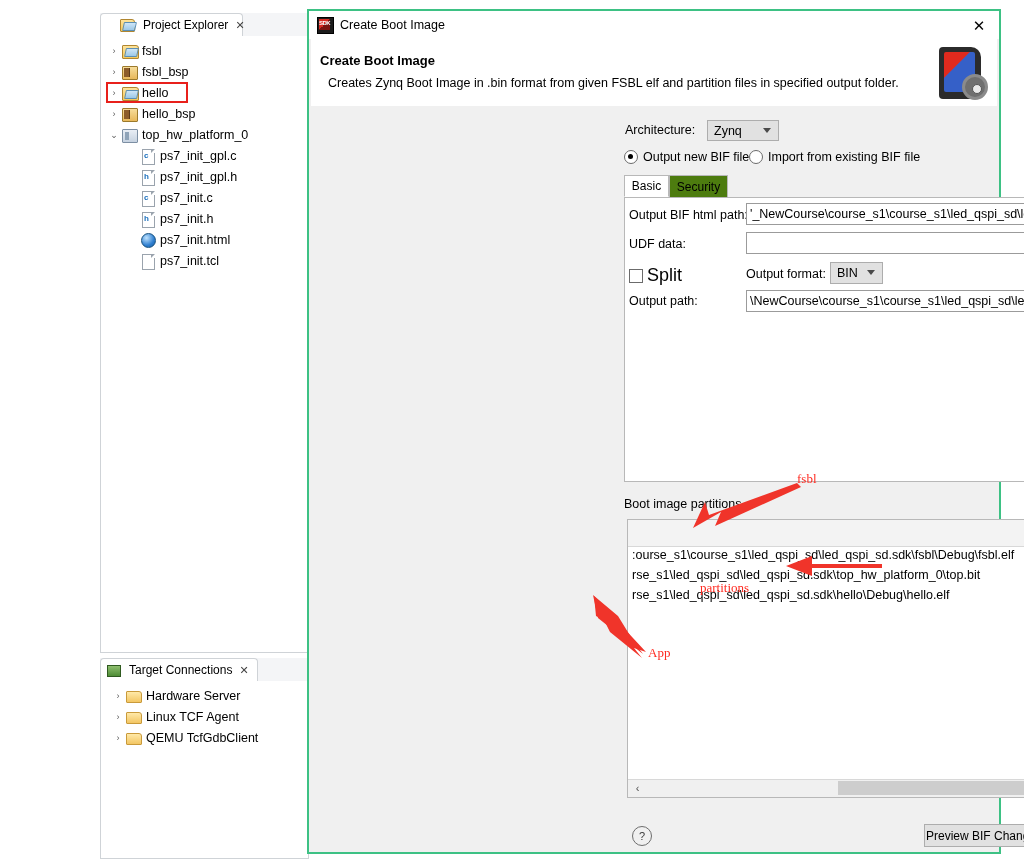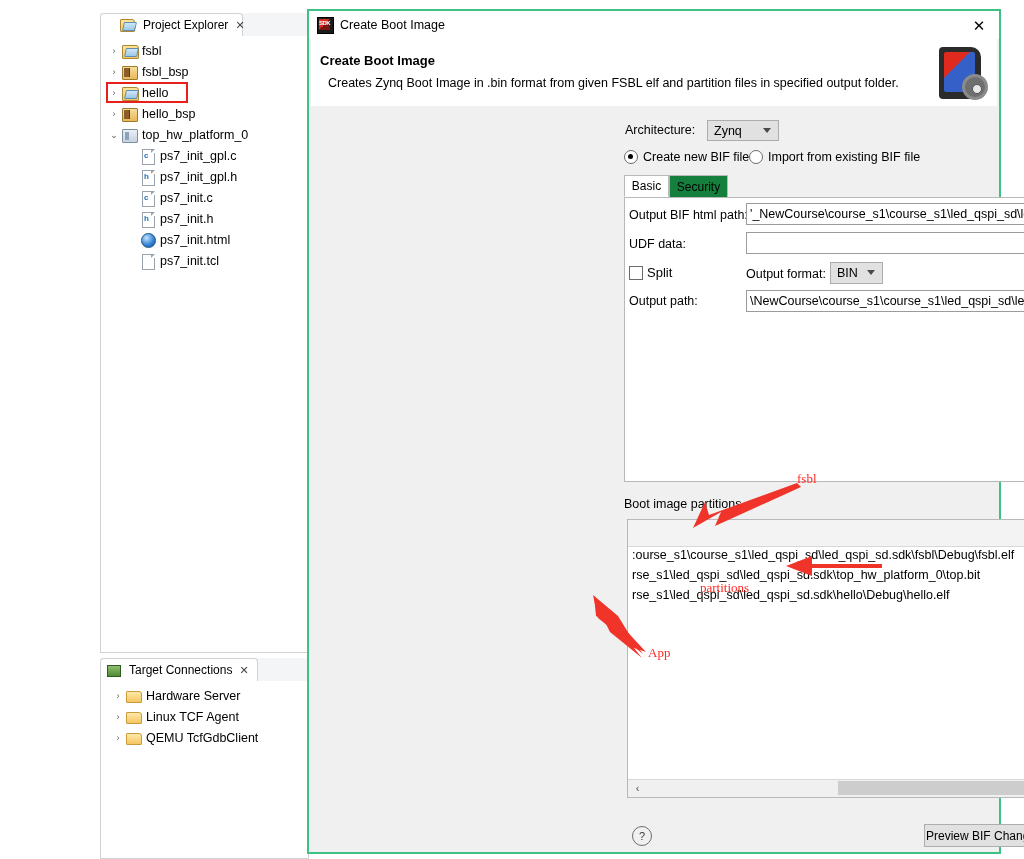--- a/index.html
+++ b/index.html
@@ -207,21 +207,21 @@
   #radio-import{left:440px;top:139px;}
 
   
   #tab-strip{position:absolute;left:315px;top:164px;width:676px;height:22px;}
   .dtab{
     position:absolute;top:0;height:22px;box-sizing:border-box;
     display:flex;align-items:center;justify-content:center;font-size:12px;
     border:1px solid #b8b8b8;border-bottom:none;
   }
   .dtab.active{background:#ffffff;border-bottom:1px solid #ffffff;}
-  .dtab.inactive{background:#15803d;}
+  .dtab.inactive{background:#4d7c0f;}
   #tab-basic{left:0;width:45px;}
   #tab-security{left:45px;width:59px;}
   #tab-panel{
     position:absolute;left:315px;top:186px;width:678px;height:285px;
     background:#ffffff;border:1px solid #b8b8b8;box-sizing:border-box;
   }
 
   .field-label{position:absolute;font-size:12.5px;color:#000;}
   .textbox{
     position:absolute;background:#ffffff;border:1px solid #9b9b9b;
@@ -232,21 +232,21 @@
     position:absolute;background:#e1e1e1;border:1px solid #adadad;
     box-sizing:border-box;display:flex;align-items:center;justify-content:center;
     font-size:12px;color:#000;
   }
   #lbl-bif{left:320px;top:197px;}
   #txt-bif{left:437px;top:192px;width:492px;height:22px;}
 
   #lbl-udf{left:320px;top:226px;}
   #txt-udf{left:437px;top:221px;width:518px;height:22px;}
 
-  #split-wrap{position:absolute;left:320px;top:254px;display:flex;align-items:center;font-size:13px;}
+  #split-wrap{position:absolute;left:320px;top:254px;display:flex;align-items:center;font-size:18px;}
   .checkbox{
     width:12px;height:12px;border:1px solid #6b6b6b;background:#fff;
     margin-right:4px;flex:0 0 12px;
   }
   #lbl-outfmt{left:437px;top:256px;}
   #combo-outfmt{left:521px;top:251px;width:53px;height:22px;}
 
   #lbl-outpath{left:320px;top:283px;}
   #txt-outpath{left:437px;top:279px;width:492px;height:22px;}
 
@@ -456,21 +456,21 @@
   <div id="arch-row">
     <span id="arch-label" class="row-label">Architecture:</span>
     <span class="combo" id="arch-combo">
       <span>Zynq</span>
       <span class="caret"></span>
     </span>
   </div>
 
   <div class="radio-wrap" id="radio-new">
     <span class="radio checked"></span>
-    <span>Create new BIF file</span>
+    <span>Output new BIF file</span>
   </div>
   <div class="radio-wrap" id="radio-import">
     <span class="radio"></span>
     <span>Import from existing BIF file</span>
   </div>
 
   <div id="tab-strip">
     <div class="dtab active" id="tab-basic">
       <span>Basic</span>
     </div>

